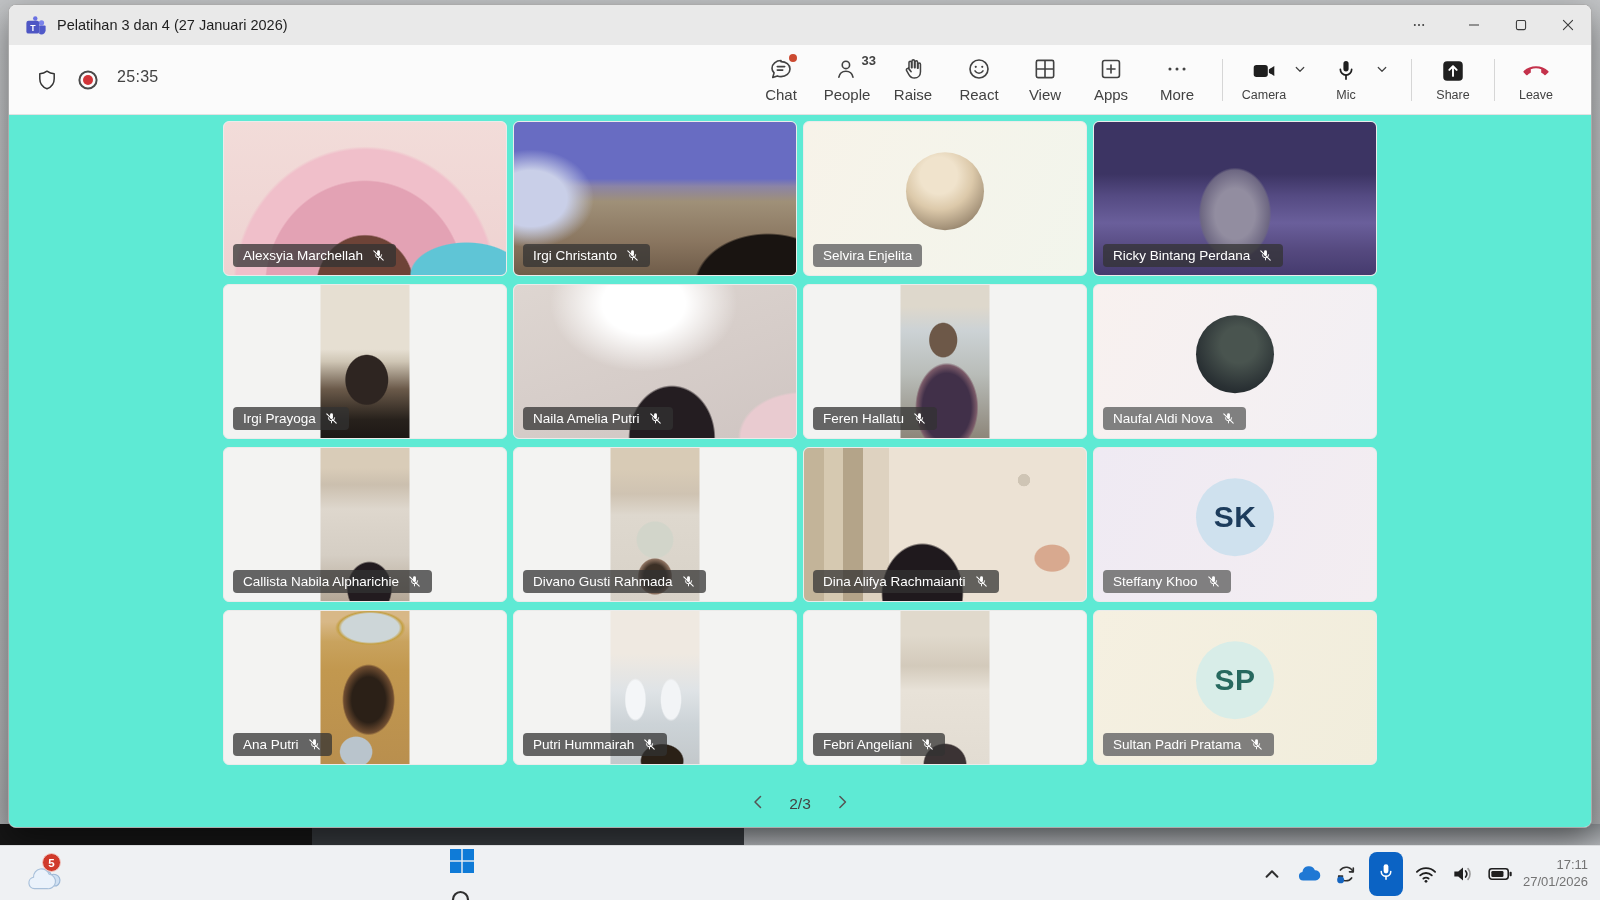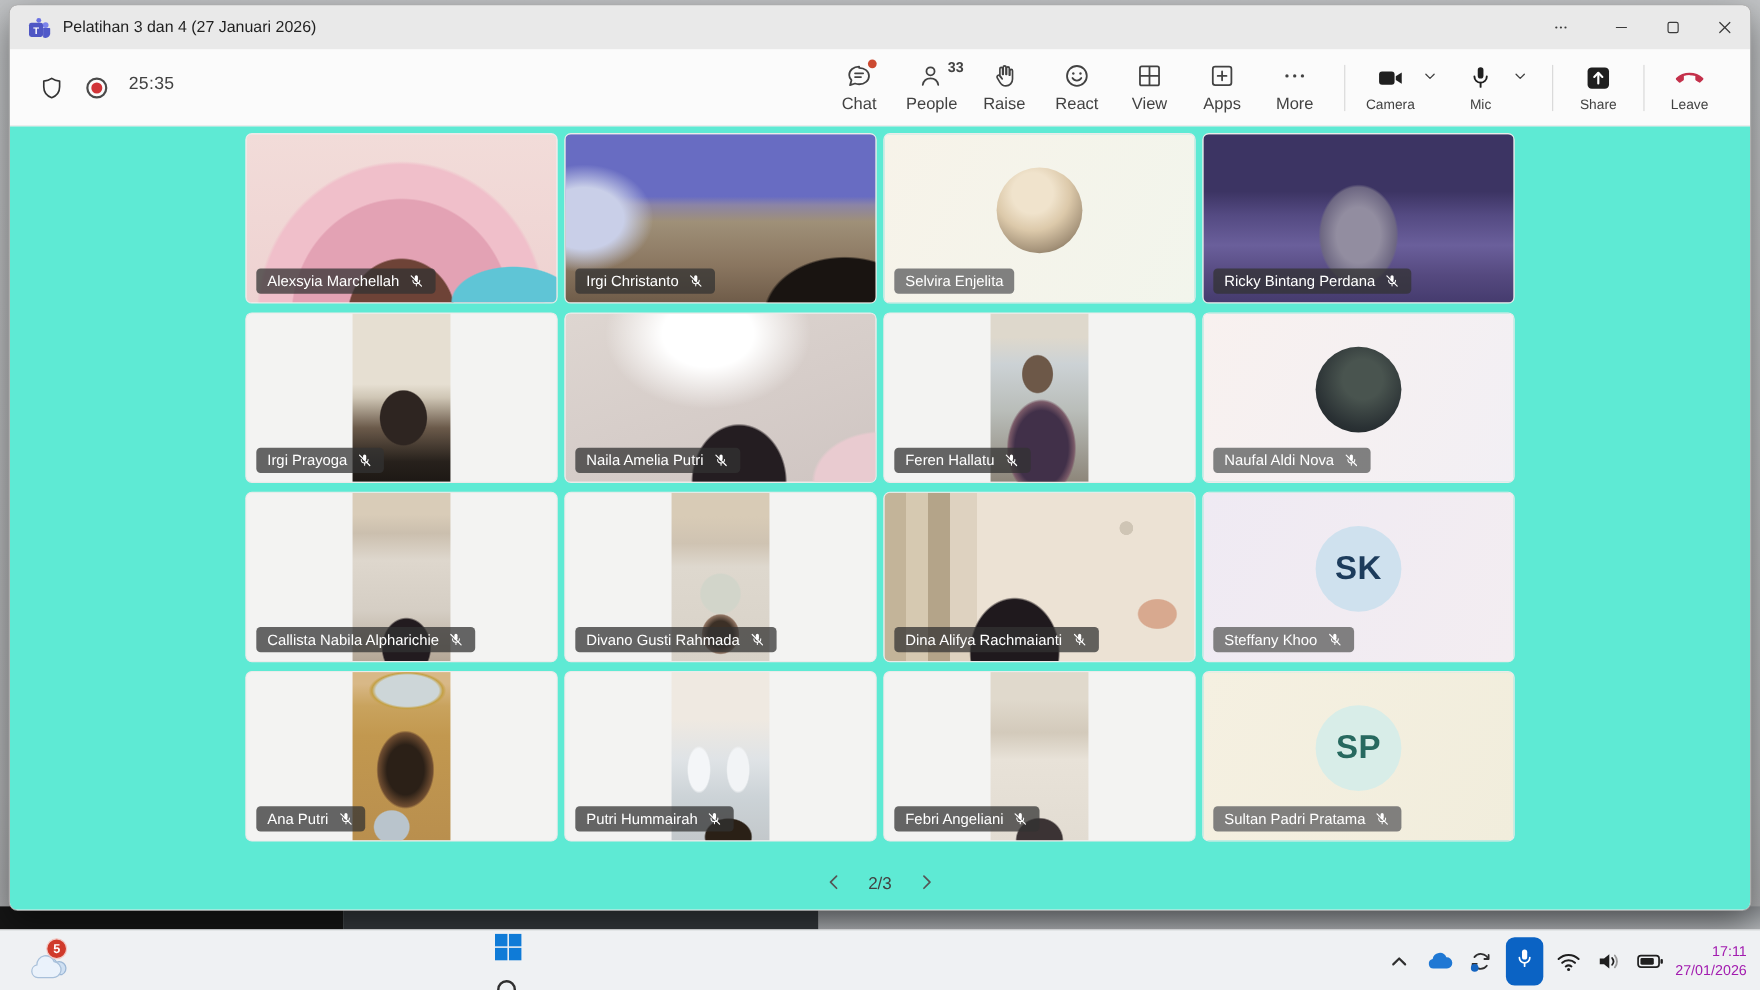--- a/index.html
+++ b/index.html
@@ -155,21 +155,21 @@
   .tb-app svg { width:30px; height:30px; }
   .tb-app .abadge { position:absolute; top:2px; right:0px; min-width:19px; height:19px; padding:0 3px;
     border-radius:10px; color:#fff; font-size:11px; font-weight:bold;
     display:flex; align-items:center; justify-content:center; border:1.5px solid #f0f1f3; }
   .tray { position:absolute; right:12px; top:0; height:55px; display:flex; align-items:center; gap:9px; }
   .tray-ic { width:28px; height:28px; display:flex; align-items:center; justify-content:center; cursor:pointer; }
   .tray-ic svg { width:26px; height:26px; }
   .tray-mic { width:34px; height:44px; border-radius:8px; background:#0b63c4;
     display:flex; align-items:center; justify-content:center; cursor:pointer; }
   .tray-mic svg { width:22px; height:22px; }
-  .clock { text-align:right; font-size:13px; line-height:1.3; color:#a21caf; margin-left:0; cursor:default; }
+  .clock { text-align:right; font-size:13px; line-height:1.3; color:#737373; margin-left:0; cursor:default; }
 </style>
 </head>
 <body>
 
 <div class="screen">
 
   <div class="behind">
     <div class="seg1"></div>
     <div class="seg2"></div>
     <div class="seg3"></div>

